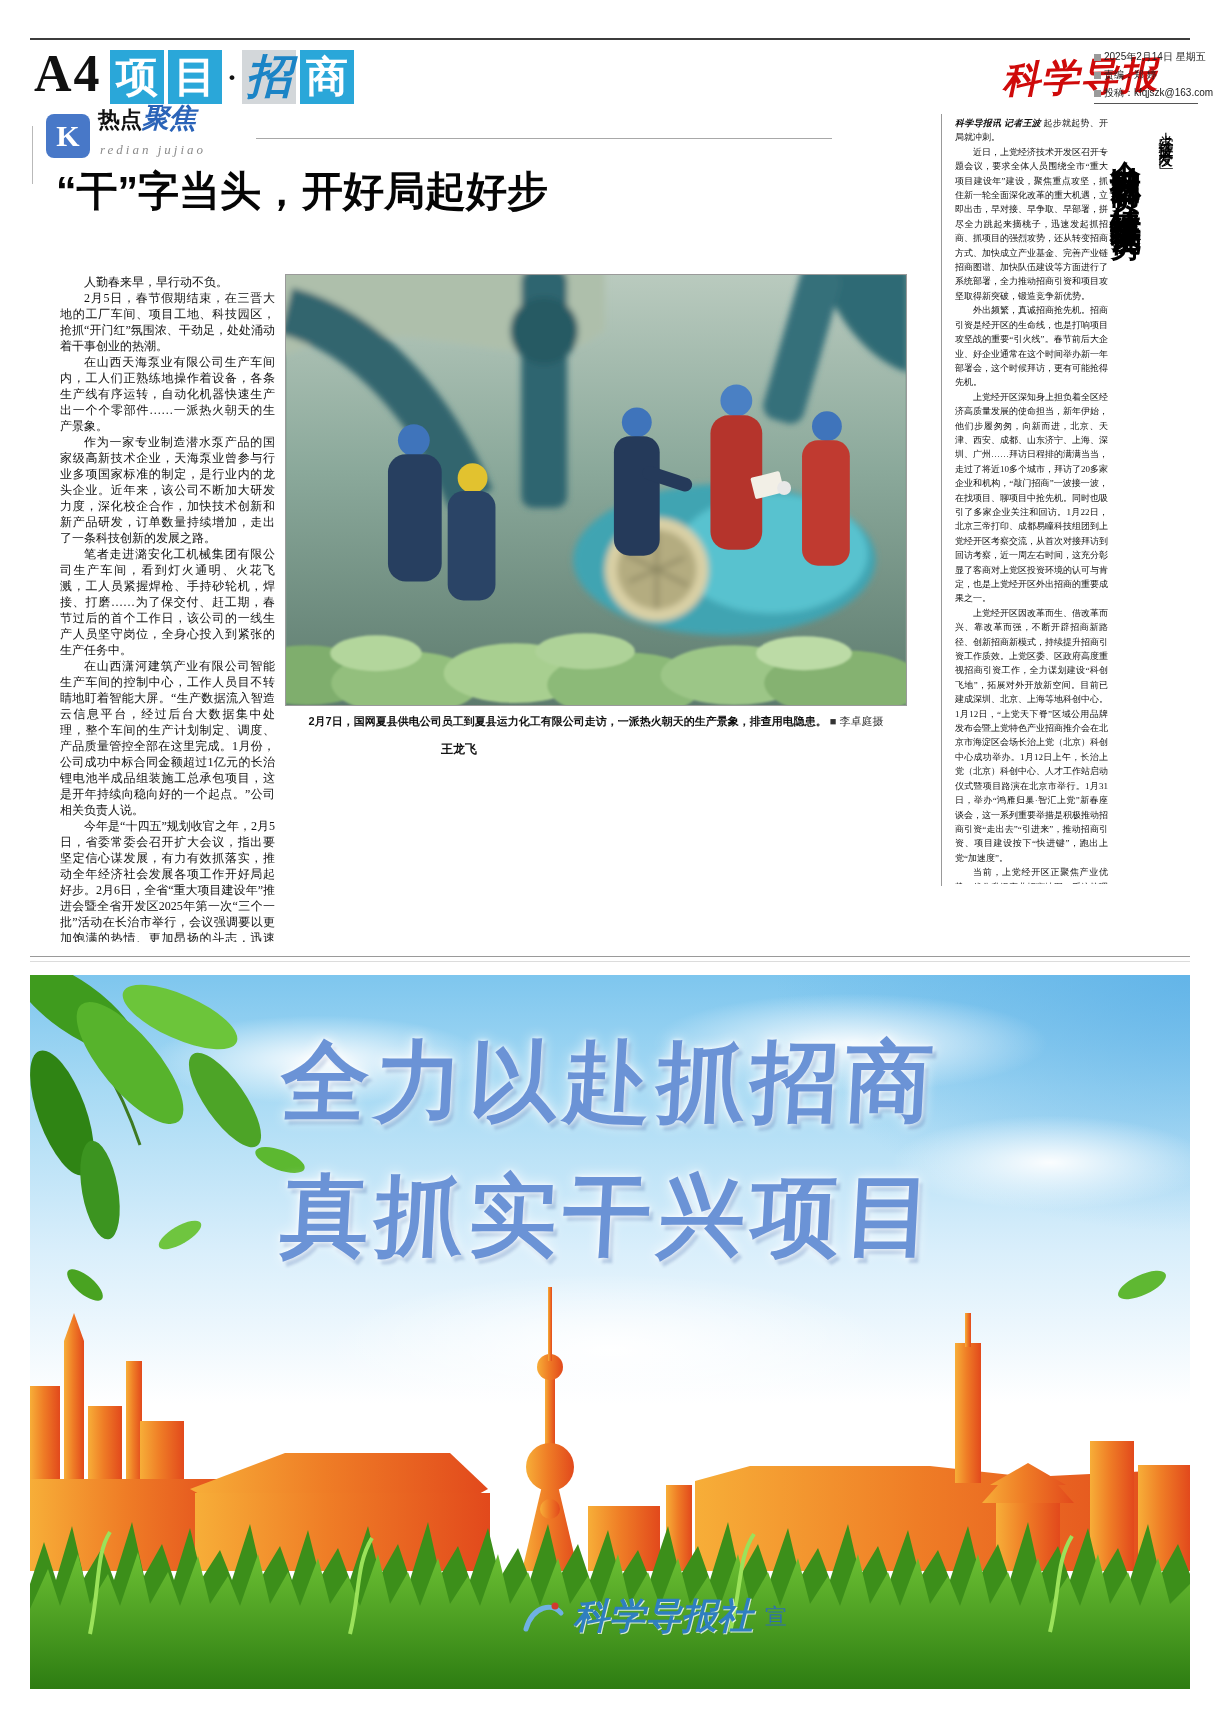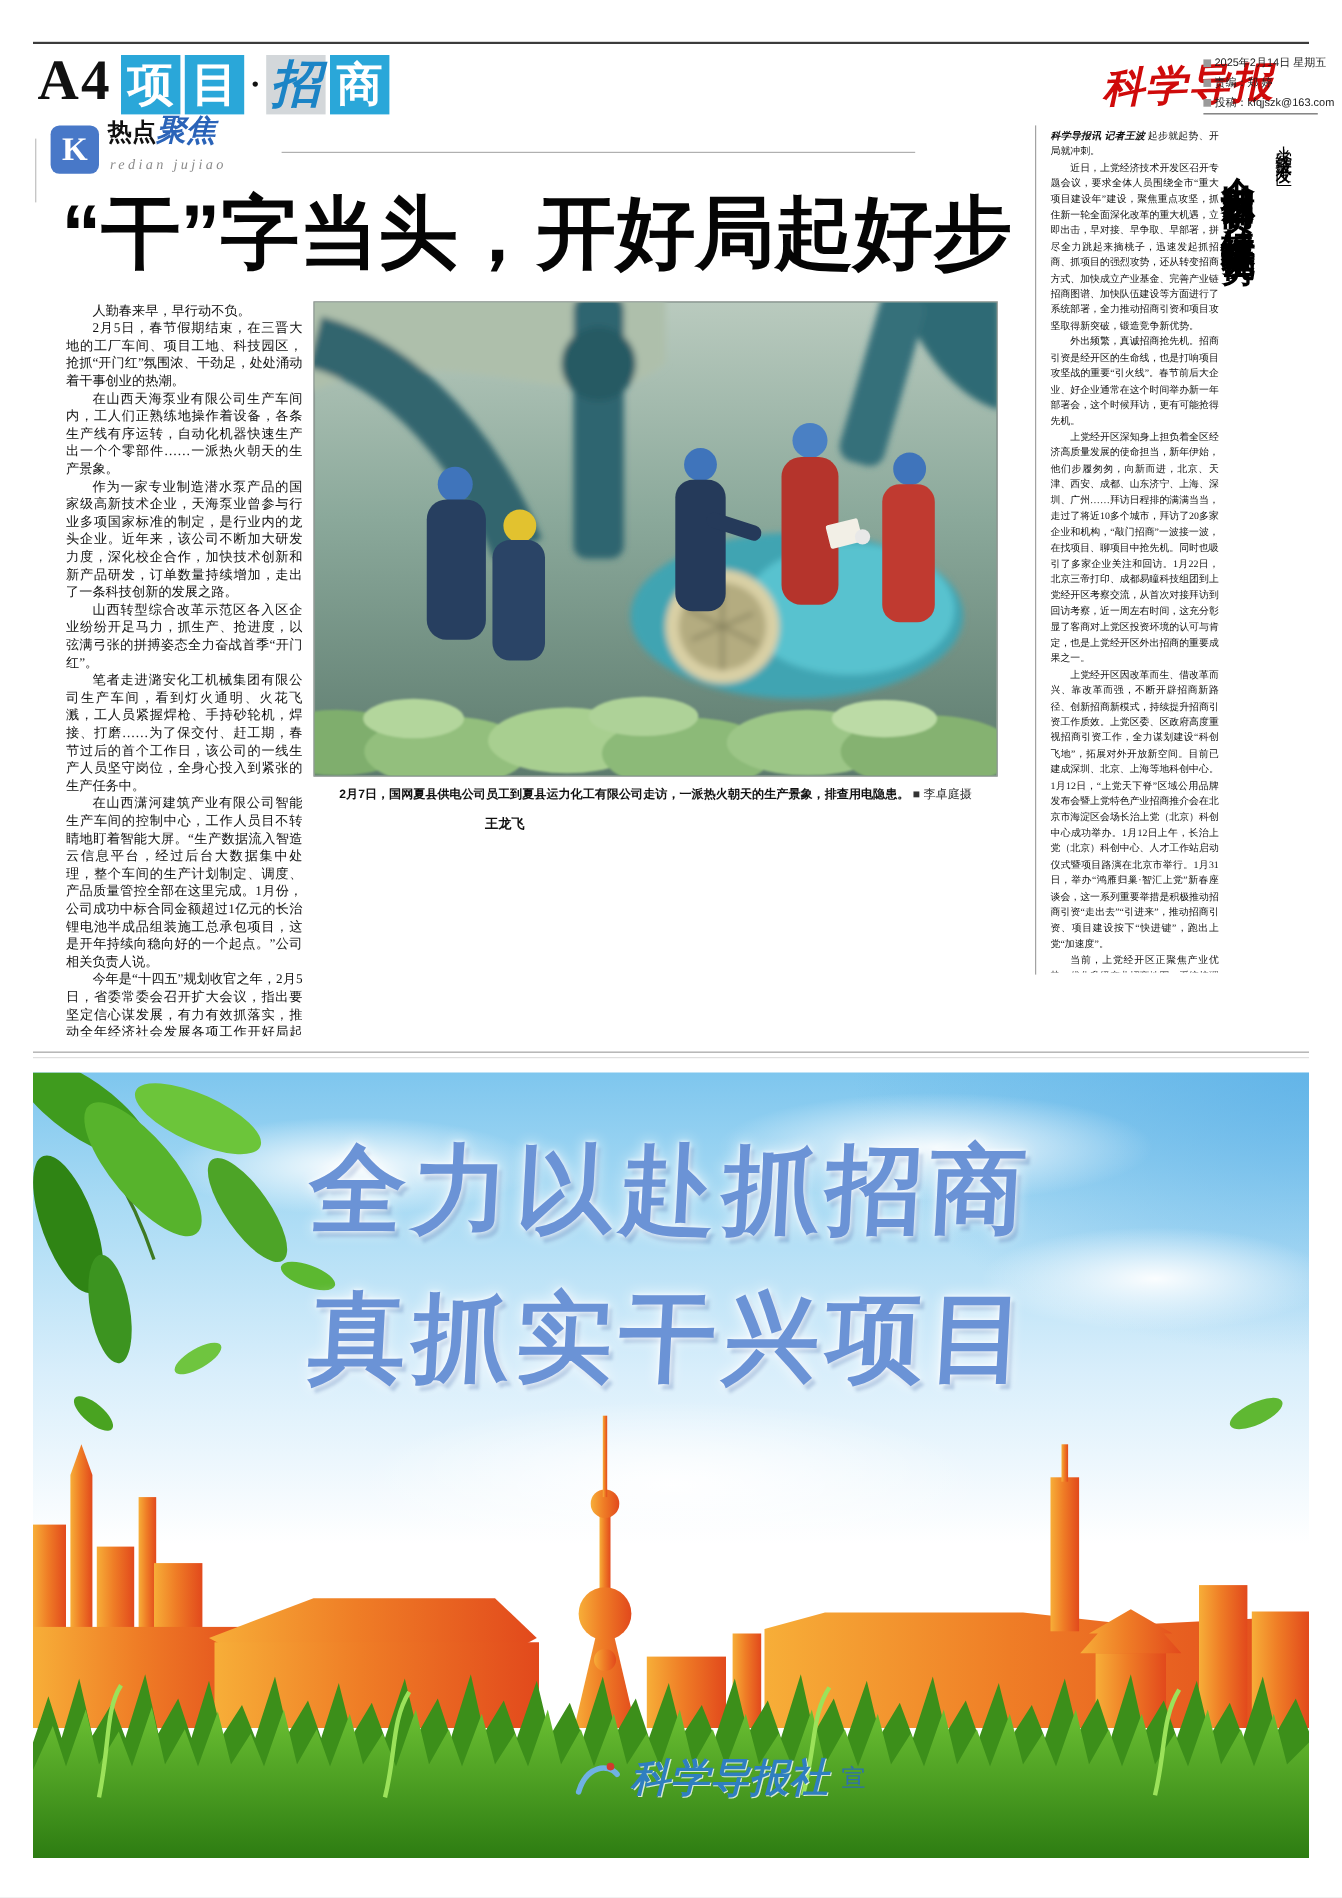--- a/index.html
+++ b/index.html
@@ -23,21 +23,21 @@
   
   .corner{left:32px;top:126px;width:1px;height:58px;background:#b9b9b9;}
   .kbox{left:46px;top:114px;width:44px;height:44px;border-radius:8px;background:#4878c8;color:#fff;
         font-family:"Liberation Serif",serif;font-weight:bold;font-size:30px;display:flex;align-items:center;justify-content:center;}
   .btitle{left:98px;top:100px;font-size:22px;font-weight:bold;font-family:"Liberation Sans","DejaVu Sans",sans-serif;}
   .btitle .blue{color:#2a63b8;font-family:"Liberation Serif",serif;font-style:italic;font-size:27px;}
   .bpinyin{left:100px;top:142px;font-style:italic;font-size:13px;color:#8b8b8b;letter-spacing:3px;font-family:"Liberation Serif",serif;}
   .bline{left:256px;top:138px;width:576px;height:1px;background:#a8a8a8;}
   
   .headline{left:56px;top:164px;width:800px;font-family:"Liberation Sans","DejaVu Sans",sans-serif;
-            font-weight:900;font-size:72px;letter-spacing:0px;color:#050505;white-space:nowrap;}
+            font-weight:900;font-size:41px;letter-spacing:0px;color:#050505;white-space:nowrap;}
   .subtitle{left:128px;top:248px;font-size:20px;letter-spacing:1px;color:#000;}
   .body-row{left:60px;top:274px;width:848px;display:flex;gap:10px;}
   .col1{width:215px;height:668px;overflow:hidden;font-size:12px;line-height:16px;text-align:justify;}
   .col1 p, .cols3 p{margin:0;text-indent:2em;}
   .rightzone{width:622px;}
   .photo{width:620px;height:430px;border:1px solid #9a9a9a;display:block;background:#7d9a8c;}
   .caption{margin-top:8px;font-family:"Liberation Sans","DejaVu Sans",sans-serif;font-size:11px;font-weight:bold;
            text-align:center;color:#111;}
   .caption .credit{font-weight:normal;color:#333;}
   .cols3{margin-top:12px;height:214px;overflow:hidden;column-count:3;column-gap:14px;
@@ -122,21 +122,20 @@
 
   <div class="abs headline">“干”字当头，开好局起好步</div>
 
   <div class="abs body-row">
     <div class="col1">
 
     <p>人勤春来早，早行动不负。</p>
         <p>2月5日，春节假期结束，在三晋大地的工厂车间、项目工地、科技园区，抢抓“开门红”氛围浓、干劲足，处处涌动着干事创业的热潮。</p>
         <p>在山西天海泵业有限公司生产车间内，工人们正熟练地操作着设备，各条生产线有序运转，自动化机器快速生产出一个个零部件……一派热火朝天的生产景象。</p>
         <p>作为一家专业制造潜水泵产品的国家级高新技术企业，天海泵业曾参与行业多项国家标准的制定，是行业内的龙头企业。近年来，该公司不断加大研发力度，深化校企合作，加快技术创新和新产品研发，订单数量持续增加，走出了一条科技创新的发展之路。</p>
-        <p>山西转型综合改革示范区各入区企业纷纷开足马力，抓生产、抢进度，以弦满弓张的拼搏姿态全力奋战首季“开门红”。</p>
         <p>笔者走进潞安化工机械集团有限公司生产车间，看到灯火通明、火花飞溅，工人员紧握焊枪、手持砂轮机，焊接、打磨……为了保交付、赶工期，春节过后的首个工作日，该公司的一线生产人员坚守岗位，全身心投入到紧张的生产任务中。</p>
         <p>在山西潇河建筑产业有限公司智能生产车间的控制中心，工作人员目不转睛地盯着智能大屏。“生产数据流入智造云信息平台，经过后台大数据集中处理，整个车间的生产计划制定、调度、产品质量管控全部在这里完成。1月份，公司成功中标合同金额超过1亿元的长治锂电池半成品组装施工总承包项目，这是开年持续向稳向好的一个起点。”公司相关负责人说。</p>
         <p>今年是“十四五”规划收官之年，2月5日，省委常委会召开扩大会议，指出要坚定信心谋发展，有力有效抓落实，推动全年经济社会发展各项工作开好局起好步。2月6日，全省“重大项目建设年”推进会暨全省开发区2025年第一次“三个一批”活动在长治市举行，会议强调要以更加饱满的热情、更加昂扬的斗志，迅速掀起项目建设和招商引资新热潮。2月7日召开的省政府常务会议提出，一季度是全年工</p>
       </div>
     <div class="rightzone">
 
       <svg class="photo" viewBox="0 0 622 432" aria-hidden="true">
         <defs>
           <linearGradient id="pbg" x1="0" y1="0" x2="0" y2="1">
             <stop offset="0" stop-color="#b9cabe"></stop>

